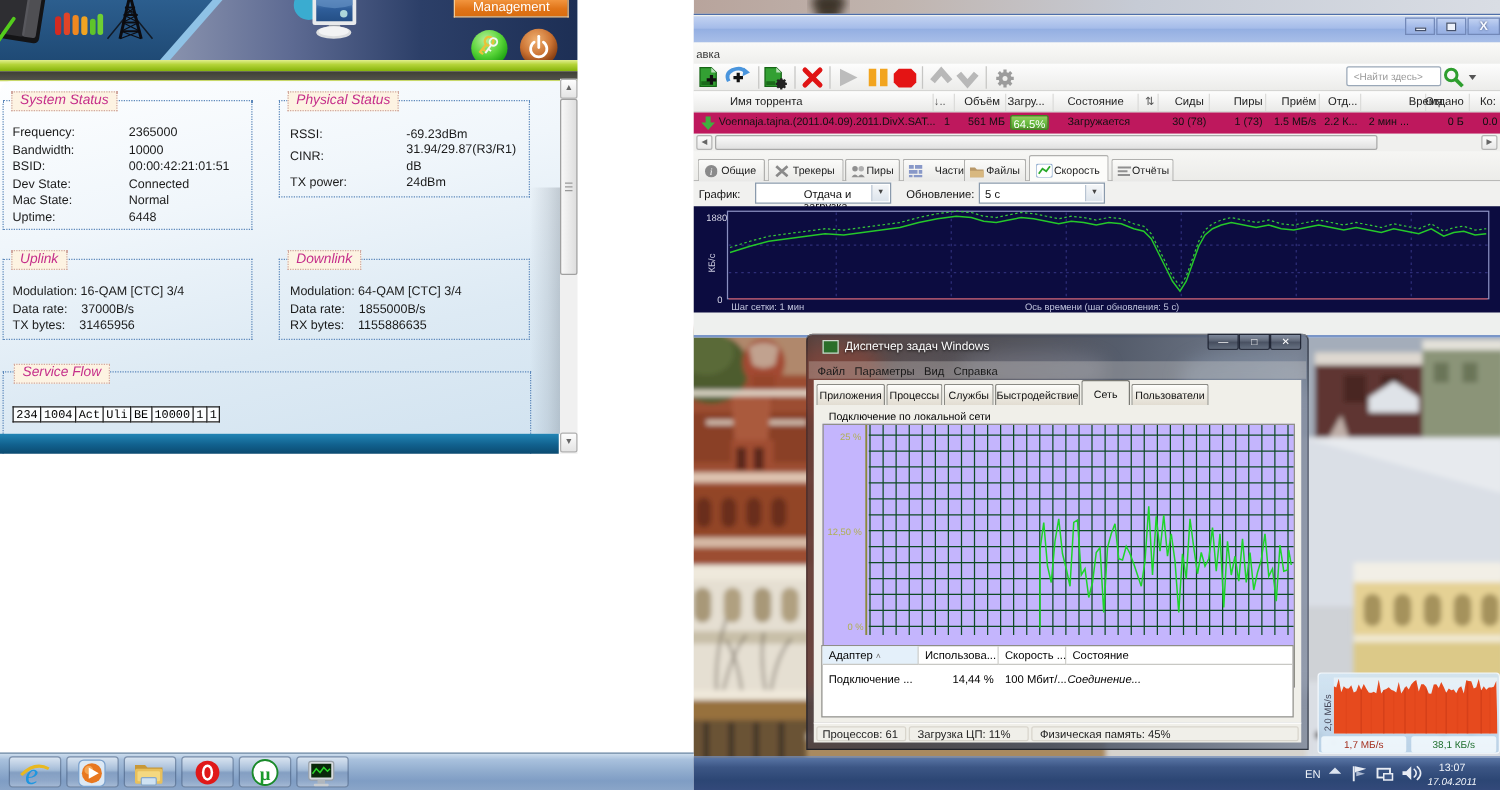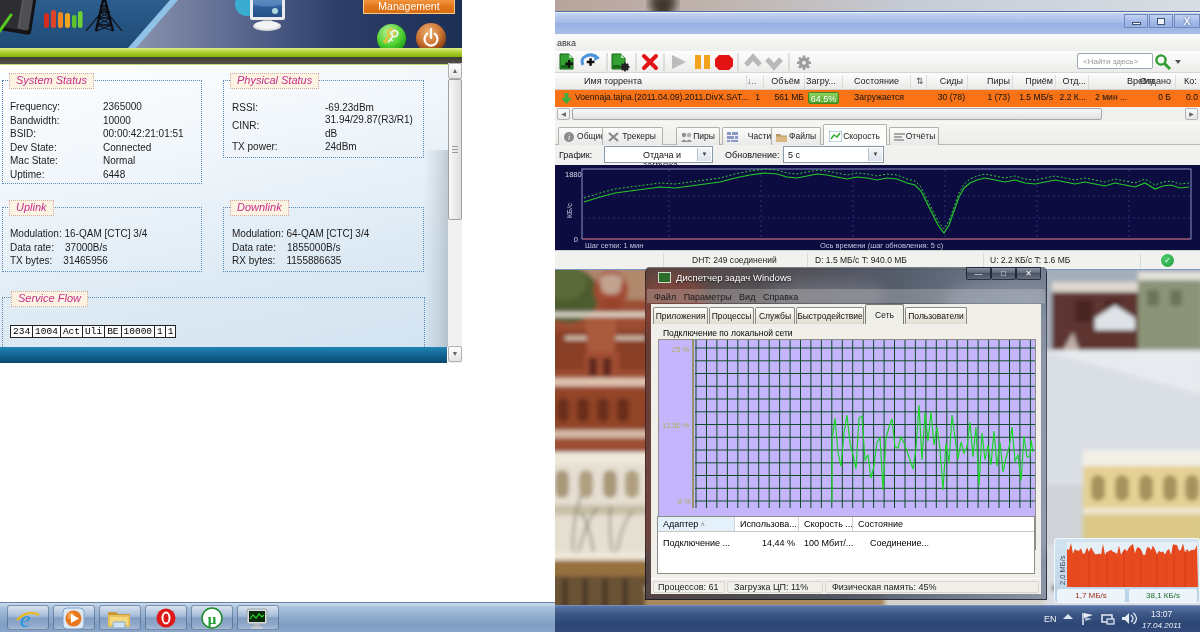--- a/index.html
+++ b/index.html
@@ -34,21 +34,21 @@
 #tb-right { left:555px; top:605px; width:645px; height:27px; background:linear-gradient(#5a76a6,#3c5685 30%,#2c4674 70%,#33497a); border-top:1px solid #768fba; color:#fff; }
 .trayicon { position:absolute; color:#f0f4fa; font-size:10px; }
 
 
 #ut { left:555px; top:11px; width:645px; height:259px; background:#eef0ee; border-top:1px solid #4e6ea8; border-bottom:2px solid #7a96c8; font-size:9px; }
 #ut-title { position:absolute; left:0; top:1px; width:645px; height:21px; background:linear-gradient(#c3d3f2,#a5bce9 45%,#94afe2 50%,#a9bfe8); }
 .capbtn { position:absolute; top:2px; height:14px; border:1px solid #7288b8; background:linear-gradient(#c2d2f2,#a2b9e8 55%,#96afe2); text-align:center; }
 #ut-menu { position:absolute; left:0; top:22px; width:645px; height:17px; background:linear-gradient(#fafaf8,#eeeeec); font-size:9px; color:#333; }
 #ut-toolbar { position:absolute; left:0; top:39px; width:645px; height:22px; background:linear-gradient(#fdfdfd,#ececea); border-bottom:1px solid #d5d5d3; }
 #ut-header { position:absolute; left:0; top:61px; width:645px; height:17px; background:linear-gradient(#fdfdfd,#eaeae8); border-bottom:1px solid #cfcfcd; font-size:9px; color:#222; }
-#ut-row { position:absolute; left:0; top:78px; width:645px; height:17px; background:#f97316; font-size:8.6px; color:#111; }
+#ut-row { position:absolute; left:0; top:78px; width:645px; height:17px; background:#be185d; font-size:8.6px; color:#111; }
 #ut-hscroll { position:absolute; left:0; top:95px; width:645px; height:14px; background:#f0f0ee; }
 #ut-tabs { position:absolute; left:0; top:109px; width:645px; height:24px; background:linear-gradient(#f6f6f4,#ecece9); border-bottom:1px solid #b9b9b7; font-size:8.5px; color:#222; }
 .uttab { position:absolute; top:6px; height:18px; border:1px solid #b0b0ae; border-bottom:none; border-radius:2px 2px 0 0; background:linear-gradient(#fbfbf9,#e9e9e7); padding:3px 0 0 0; text-align:center; }
 #ut-ctrl { position:absolute; left:0; top:133px; width:645px; height:20px; background:#f1f1ef; font-size:9px; color:#111; }
 .combo { position:absolute; height:17px; background:#fff; border:1px solid #8a9aac; font-size:9px; color:#111; padding:3px 0 0 4px; }
 .combo .arr { position:absolute; right:1px; top:1px; width:14px; height:13px; background:linear-gradient(#f4f6f8,#dde4ec); border-left:1px solid #b8c4d2; color:#444; font-size:6px; text-align:center; line-height:13px; }
 #ut-graph { position:absolute; left:0; top:153px; width:645px; height:85px; background:#0c0c40; }
 #ut-status { position:absolute; left:0; top:238px; width:645px; height:19px; background:#f1f1ee; border-top:1px solid #cfcfcc; font-size:8.5px; color:#222; }
 
 
@@ -452,21 +452,21 @@
     <div id="ut-hscroll">
       <div class="t" style="left:2px; top:1px; width:13px; height:12px; background:linear-gradient(#fcfcfc,#e8e8e8); border:1px solid #b4b4b4; border-radius:2px; color:#666; font-size:6px; text-align:center; line-height:11px;">◀</div>
       <div class="t" style="left:17px; top:1px; width:530px; height:12px; background:linear-gradient(#fafafa,#e0e0e0); border:1px solid #a8a8a8; border-radius:2px;"></div>
       <div class="t" style="left:630px; top:1px; width:13px; height:12px; background:linear-gradient(#fcfcfc,#e8e8e8); border:1px solid #b4b4b4; border-radius:2px; color:#666; font-size:6px; text-align:center; line-height:11px;">▶</div>
     </div>
     <div id="ut-tabs">
       <div class="uttab" style="left:3px; width:54px;"><svg width="10" height="10" style="position:absolute;left:5px;top:4px;">
             <circle cx="5" cy="5" r="5" fill="#8a8a8a"></circle>
             <text x="5" y="8" font-size="8" fill="#fff" text-anchor="middle" font-style="italic" font-family="Liberation Serif">i</text>
           </svg><span style="margin-left:12px;">Общие</span></div>
-      <div class="uttab" style="left:47px; width:61px;"><svg width="11" height="10" style="position:absolute;left:5px;top:4px;">
+      <div class="uttab" style="left:59px; width:61px;"><svg width="11" height="10" style="position:absolute;left:5px;top:4px;">
             <path d="M1 1 L10 9 M10 1 L1 9" stroke="#8a8a8a" stroke-width="2.2"></path>
           </svg><span style="margin-left:13px;">Трекеры</span></div>
       <div class="uttab" style="left:121px; width:44px;"><svg width="11" height="10" style="position:absolute;left:4px;top:4px;">
             <circle cx="3" cy="3" r="2.2" fill="#909090"></circle>
             <circle cx="8" cy="3" r="2.2" fill="#b0b0b0"></circle>
             <path d="M0 10 q3 -5 6 0 M5 10 q3 -5 6 0" fill="#909090"></path>
           </svg><span style="margin-left:12px;">Пиры</span></div>
       <div class="uttab" style="left:167px; width:63px;"><svg width="11" height="10" style="position:absolute;left:4px;top:4px;">
             <g fill="#8898c8">
               <rect x="0" y="0" width="4" height="3"></rect>
@@ -505,30 +505,20 @@
       </g>
       <line x1="28" y1="74" x2="635" y2="74" stroke="#b04050" stroke-width="1"></line>
       <polyline points="29,33 45,28 60,24 75,22 90,20 105,18 120,19 135,17 150,15 165,13 180,9 195,6 210,4 222,5 232,8 242,9 252,7 262,5 272,6 282,8 292,10 302,8 312,9 322,11 332,9 342,10 352,14 360,16 366,22 372,34 378,46 383,56 389,64 394,56 399,42 404,28 409,19 415,14 422,11 430,9 440,11 450,13 460,11 470,14 480,15 490,13 500,11 510,13 520,15 530,13 540,15 550,17 560,14 570,16 580,18 590,14 600,20 608,17 616,16 625,19 634,18" fill="none" stroke="#3adc3a" stroke-width="1" stroke-dasharray="2,2" opacity="0.9"></polyline>
       <polyline points="29,37 45,32 60,28 75,26 90,24 105,22 120,23 135,21 150,19 165,17 180,13 195,10 210,8 222,9 232,12 242,13 252,11 262,9 272,10 282,12 292,14 302,12 312,13 322,15 332,13 342,14 352,18 360,20 366,26 372,38 378,50 383,60 389,68 394,60 399,46 404,32 409,23 415,18 422,15 430,13 440,15 450,17 460,15 470,18 480,19 490,17 500,15 510,17 520,19 530,17 540,19 550,21 560,18 570,20 580,22 590,18 600,24 608,21 616,20 625,23 634,22" fill="none" stroke="#25c82a" stroke-width="1.2"></polyline>
       <text x="10" y="12" font-size="7.5" fill="#d8d8e8" font-family="Liberation Sans">1880</text>
       <text x="17" y="53" font-size="7.5" fill="#c8c8dc" font-family="Liberation Sans" transform="rotate(-90 17 53)">КБ/с</text>
       <text x="23" y="77" font-size="7.5" fill="#d8d8e8" font-family="Liberation Sans" text-anchor="end">0</text>
       <text x="30" y="83" font-size="7.5" fill="#c0c4dc" font-family="Liberation Sans">Шаг сетки: 1 мин</text>
       <text x="265" y="83" font-size="7.5" fill="#c0c4dc" font-family="Liberation Sans">Ось времени (шаг обновления: 5 с)</text>
     </svg></div>
-    <div id="ut-status">
-      <span class="t" style="left:108px; top:2px; width:1px; height:15px; background:#d8d8d4;"></span>
-      <span class="t" style="left:252px; top:2px; width:1px; height:15px; background:#d8d8d4;"></span>
-      <span class="t" style="left:428px; top:2px; width:1px; height:15px; background:#d8d8d4;"></span>
-      <span class="t" style="left:585px; top:2px; width:1px; height:15px; background:#d8d8d4;"></span>
-      <span class="t" style="left:137px; top:4px;">DHT: 249 соединений</span>
-      <span class="t" style="left:260px; top:4px;">D: 1.5 МБ/с T: 940.0 МБ</span>
-      <span class="t" style="left:435px; top:4px;">U: 2.2 КБ/с T: 1.6 МБ</span>
-      <span class="t" style="left:606px; top:3px; width:13px; height:13px; background:radial-gradient(circle at 40% 35%, #4ecc6a, #1d9a3e); border-radius:50%; color:#fff; font-size:8px; text-align:center; line-height:13px;">✓</span>
-    </div>
   </div>
 
   <div class="abs" id="tm">
     <div id="tm-glass">
         <div class="blob" style="left:-8px; top:8px; width:70px; height:60px; background:rgba(150,70,55,.55); border-radius:40%;"></div>
         <div class="blob" style="left:120px; top:14px; width:120px; height:30px; background:rgba(160,160,175,.3); border-radius:40%;"></div>
         <div class="blob" style="left:300px; top:16px; width:100px; height:40px; background:rgba(150,165,190,.35); border-radius:40%;"></div>
         <div class="blob" style="left:60px; top:22px; width:60px; height:26px; background:rgba(120,110,120,.3); border-radius:40%;"></div>
         <div class="blob" style="left:-3px; top:45px; width:12px; height:240px; background:rgba(145,62,45,.55);"></div>
         <div class="blob" style="left:393px; top:45px; width:12px; height:240px; background:rgba(175,185,205,.45);"></div>
@@ -563,21 +553,21 @@
     </svg></div>
 
     <div class="t" id="tm-table" style="left:12px; top:249px; width:378px; height:58px; background:#fff; border:1px solid #8e8e88;">
       <div class="t" style="left:0px; top:0px; width:77px; height:15px; background:#e4f0fa; border-right:1px solid #d0d0cc; border-bottom:1px solid #c8c8c4; padding:2px 0 0 5px;">Адаптер <span style="color:#777;font-size:7px;">˄</span></div>
       <div class="t" style="left:77px; top:0px; width:64px; height:15px; border-right:1px solid #d0d0cc; border-bottom:1px solid #c8c8c4; padding:2px 0 0 5px;">Использова...</div>
       <div class="t" style="left:141px; top:0px; width:54px; height:15px; border-right:1px solid #d0d0cc; border-bottom:1px solid #c8c8c4; padding:2px 0 0 5px;">Скорость ...</div>
       <div class="t" style="left:195px; top:0px; width:181px; height:15px; border-bottom:1px solid #c8c8c4; padding:2px 0 0 5px;">Состояние</div>
       <div class="t" style="left:5px; top:21px;">Подключение ...</div>
       <div class="t" style="left:77px; top:21px; width:60px; text-align:right;">14,44 %</div>
       <div class="t" style="left:146px; top:21px;">100 Мбит/...</div>
-      <div class="t" style="left:212px; top:21px;">Соединение...</div>
+      <div class="t" style="left:196px; top:21px;font-style:italic;">Соединение...</div>
     </div>
     <div id="tm-status">
       <span class="t" style="left:2px; top:2px; width:72px; height:12px; border:1px solid #d8d5cc; border-radius:2px;"></span>
       <span class="t" style="left:76px; top:2px; width:96px; height:12px; border:1px solid #d8d5cc; border-radius:2px;"></span>
       <span class="t" style="left:174px; top:2px; width:214px; height:12px; border:1px solid #d8d5cc; border-radius:2px;"></span>
       <span class="t" style="left:7px; top:3px;">Процессов: 61</span>
       <span class="t" style="left:83px; top:3px;">Загрузка ЦП: 11%</span>
       <span class="t" style="left:181px; top:3px;">Физическая память: 45%</span>
     </div>
   </div>

